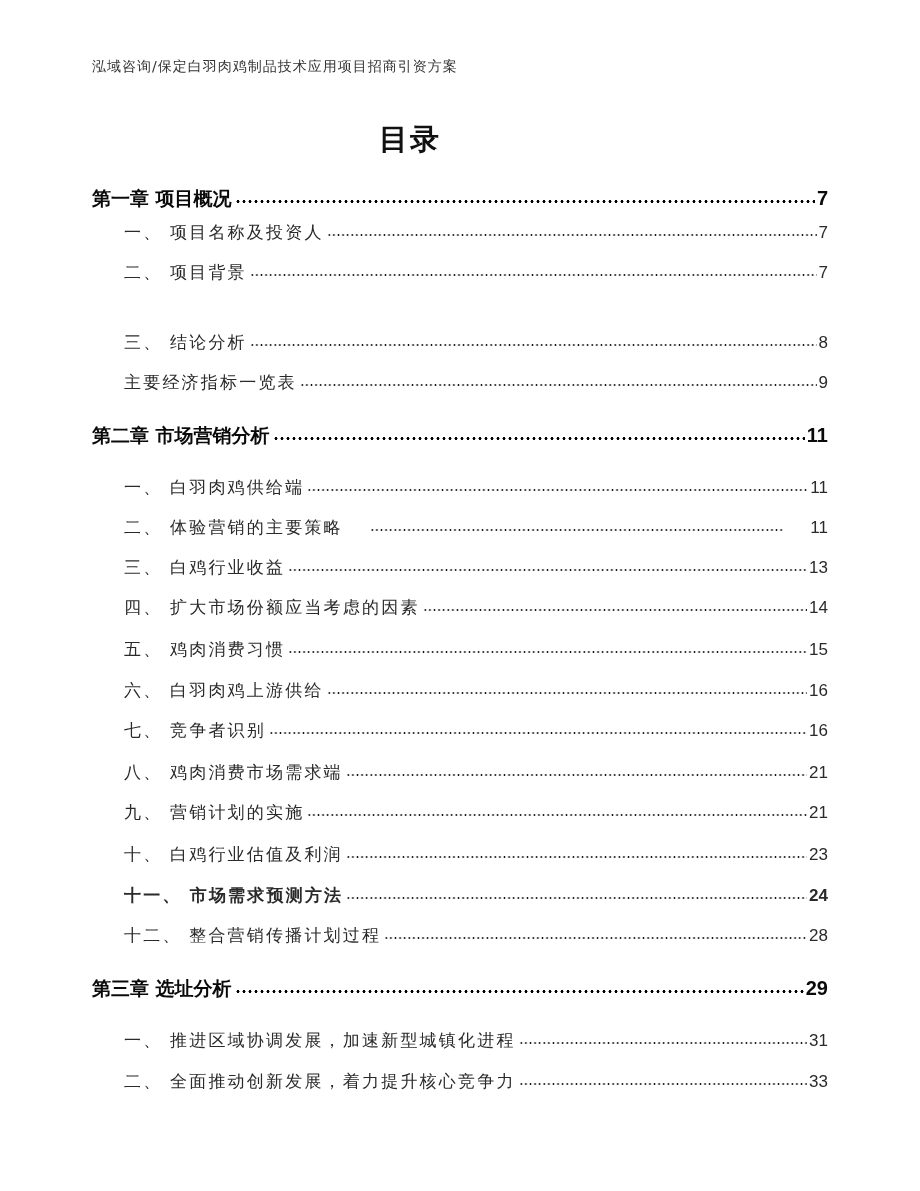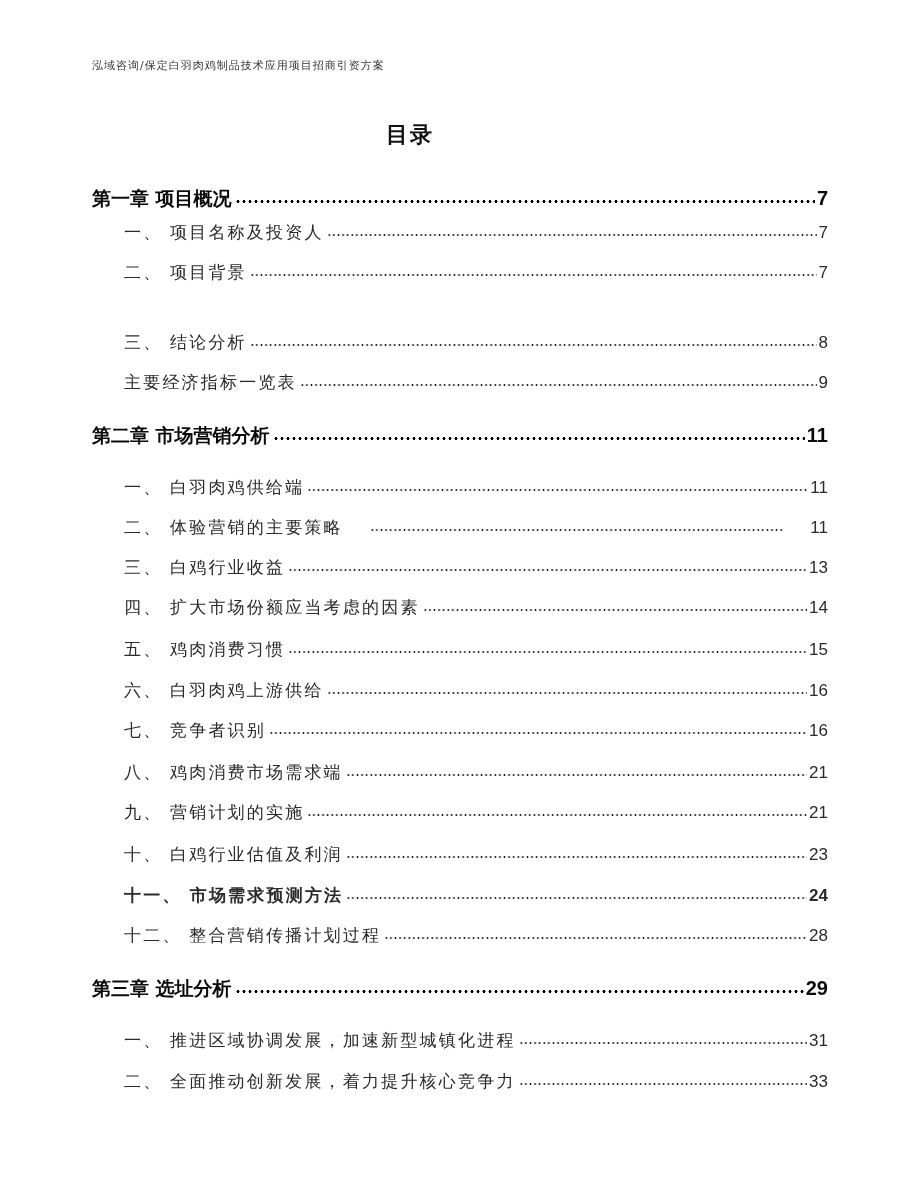--- a/index.html
+++ b/index.html
@@ -12,32 +12,32 @@
       height: 1191px;
       position: relative;
       overflow: hidden;
       font-family: "DejaVu Sans", "Liberation Sans", sans-serif;
       color: #111111;
     }
     .running-header {
       position: absolute;
       left: 92px;
       top: 58px;
-      font-size: 11px;
+      font-size: 14px;
       color: #333333;
       letter-spacing: 1px;
       white-space: nowrap;
     }
     .toc-title {
       position: absolute;
       left: 0;
       width: 820px;
       top: 120px;
       text-align: center;
-      font-size: 22px;
+      font-size: 29px;
       font-weight: bold;
       letter-spacing: 2px;
       color: #111111;
     }
     .toc-list {
       position: absolute;
       left: 0;
       top: 0;
       width: 920px;
       height: 1191px;

